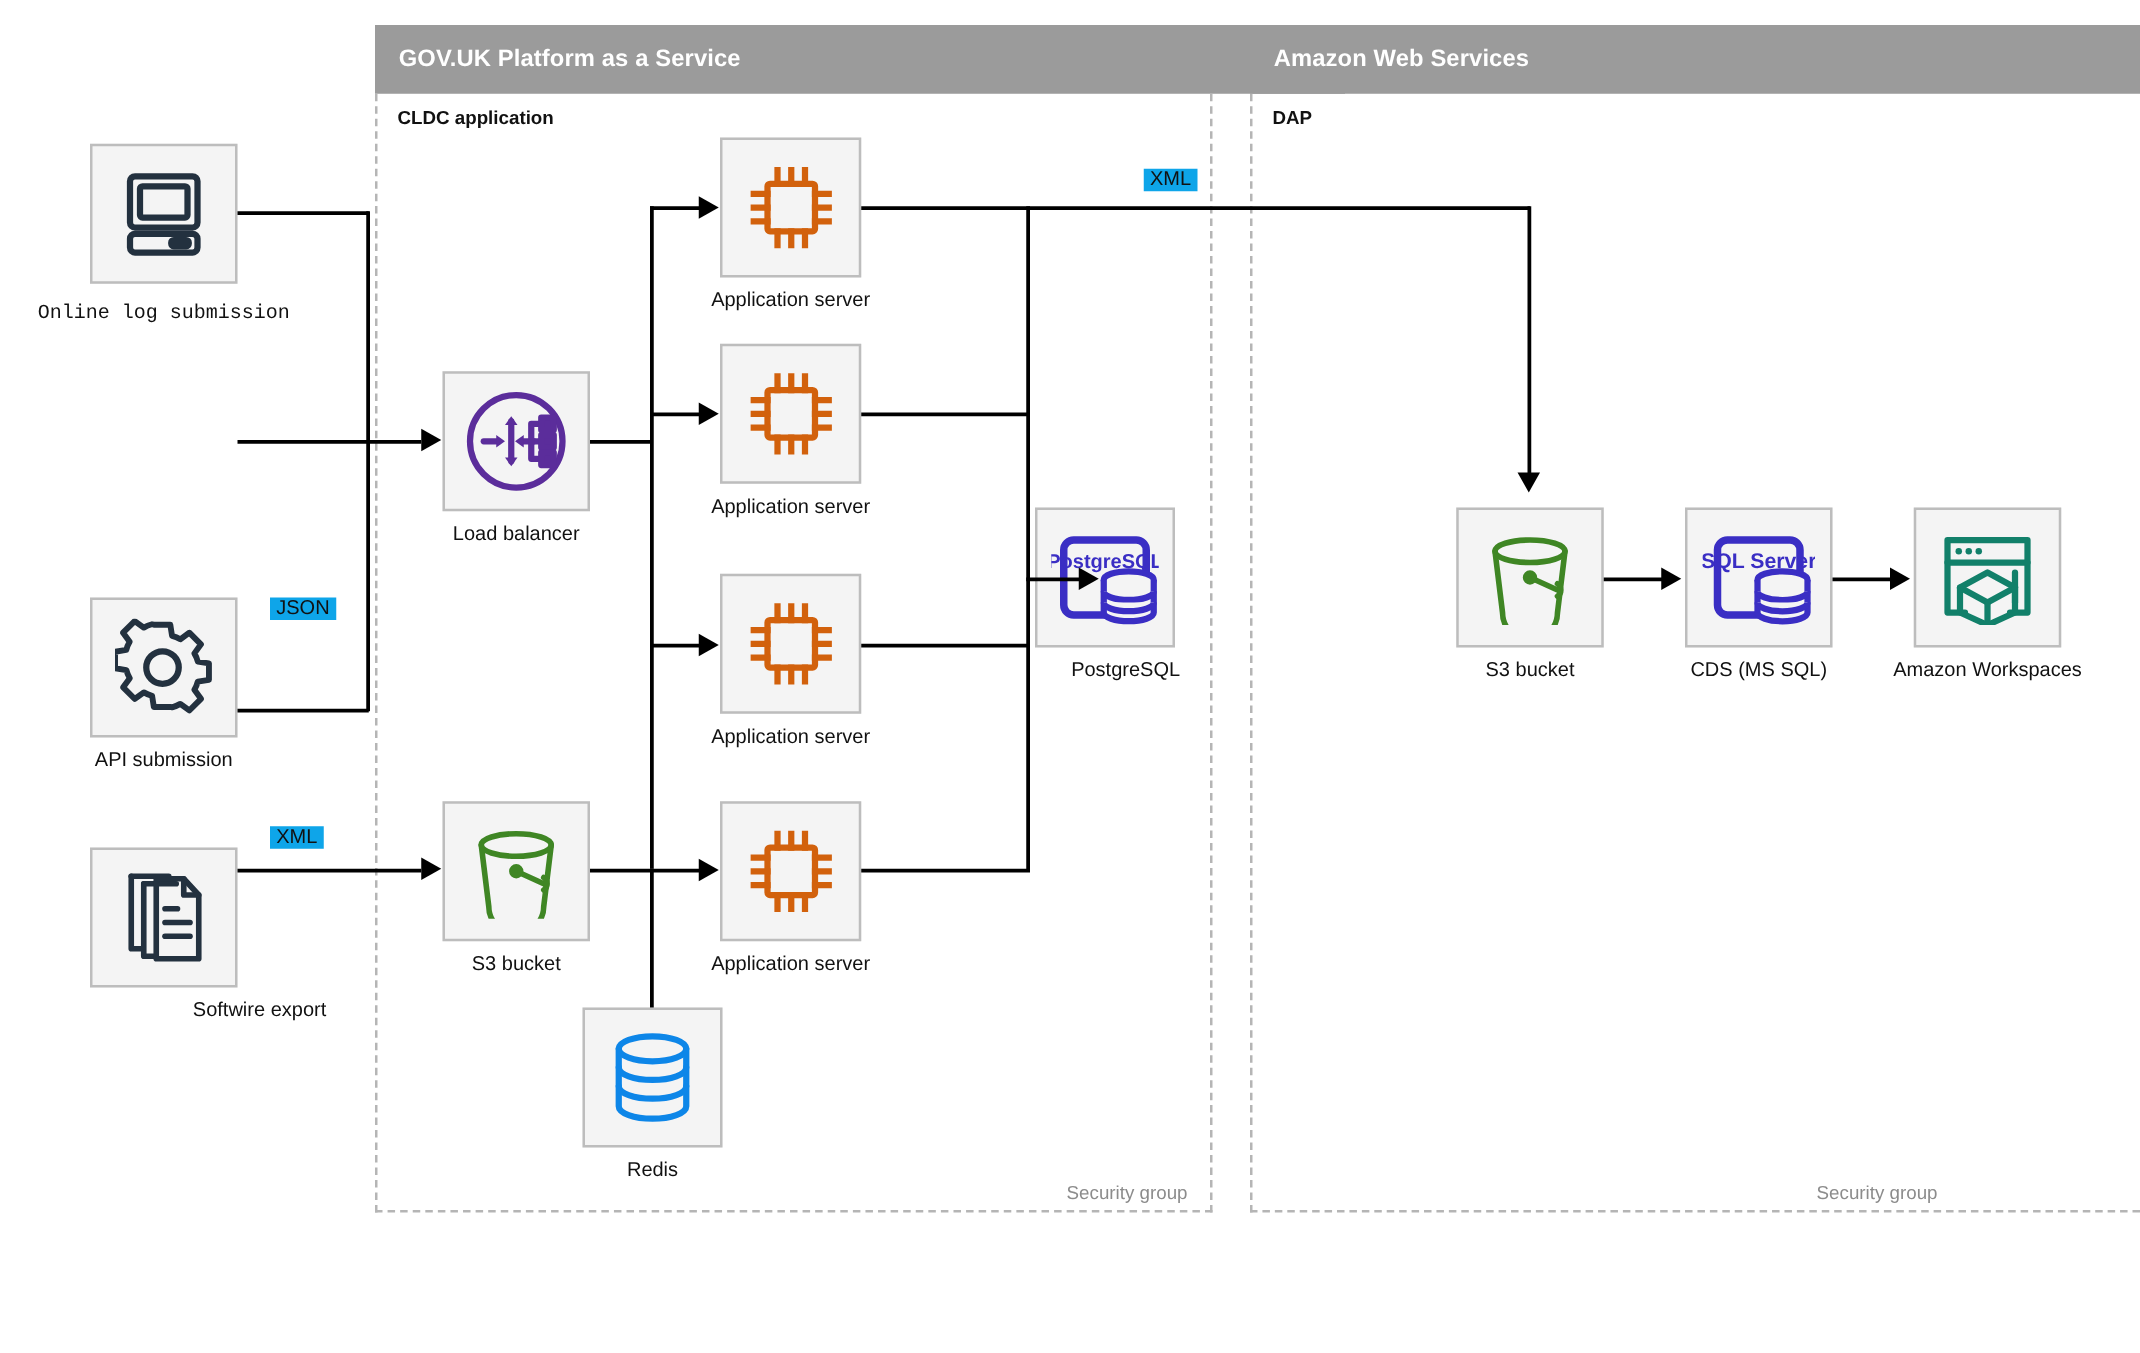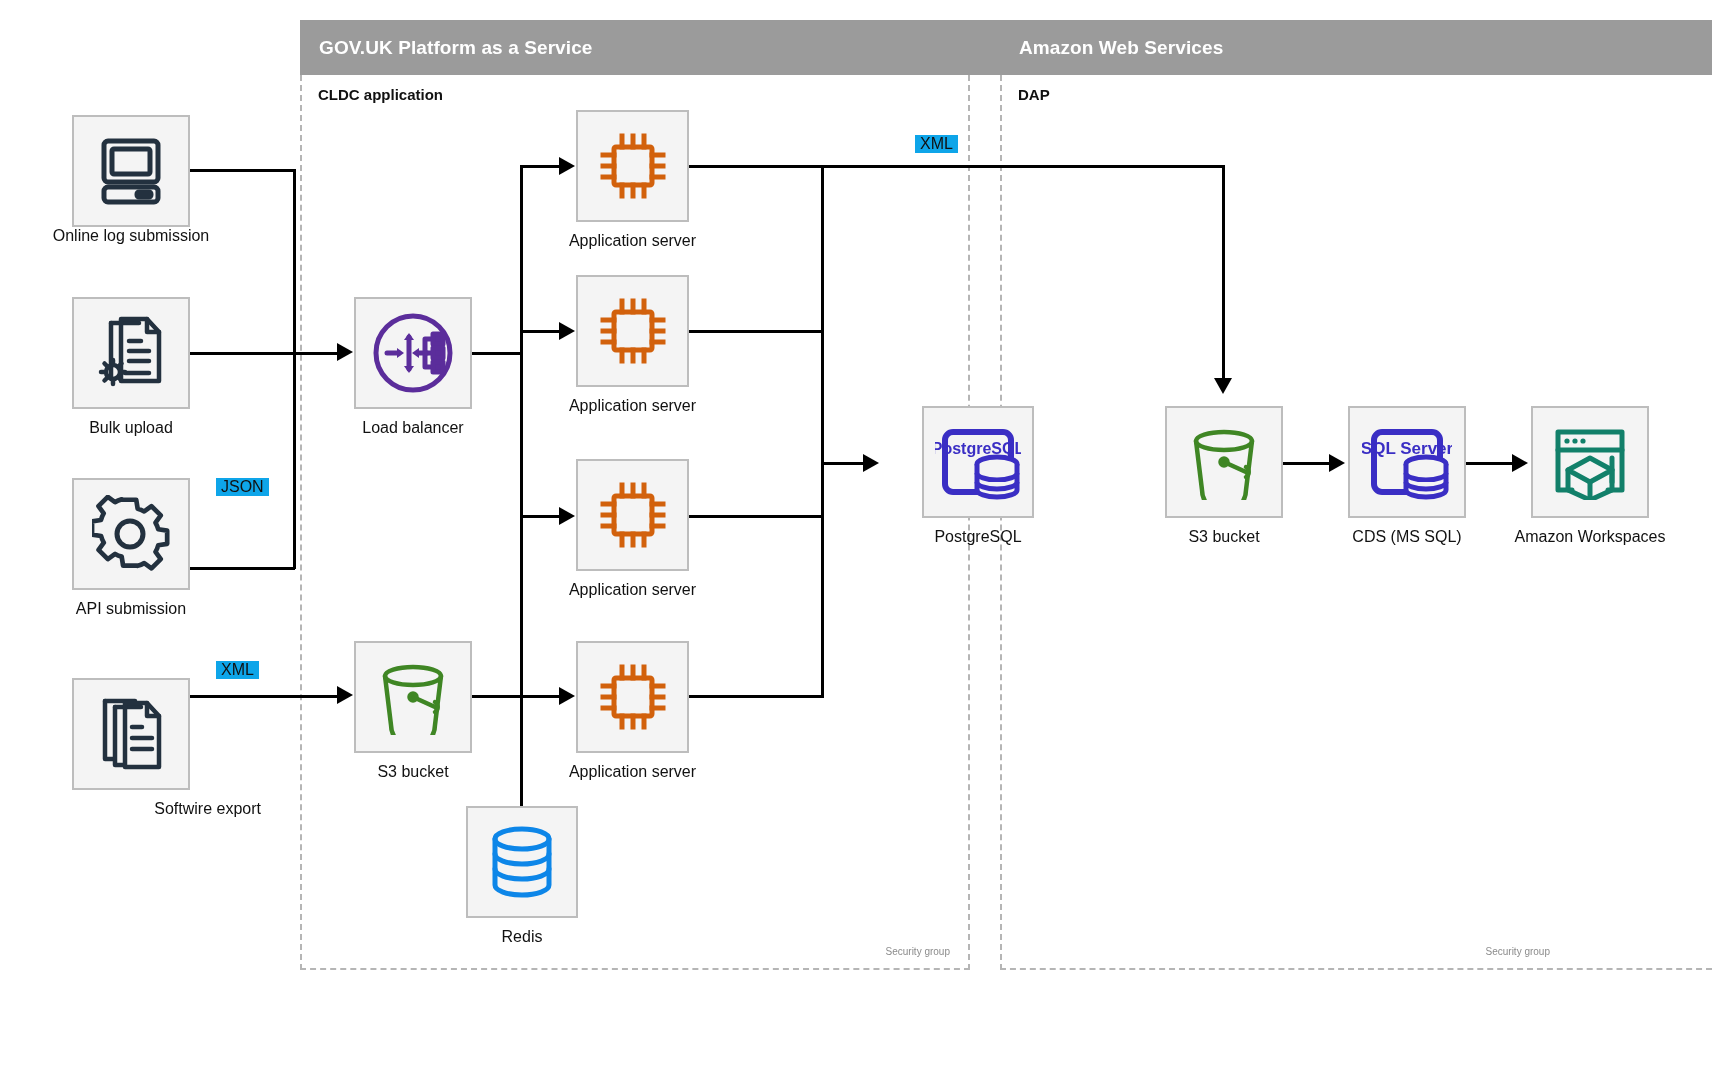--- a/index.html
+++ b/index.html
@@ -16,21 +16,21 @@
     font-weight:bold;font-size:19px;letter-spacing:.1px;
     display:flex;align-items:center;padding-left:19px;box-sizing:border-box;
   }
   .dashed-box{
     position:absolute;border:2px dashed #b5b5b5;box-sizing:border-box;background:transparent;
   }
   .group-sublabel{
     position:absolute;font-weight:bold;font-size:15px;color:#111111;
   }
   .sec-label{
-    position:absolute;font-size:10px;color:#8c8c8c;text-align:right;
+    position:absolute;font-size:15px;color:#8c8c8c;text-align:right;
   }
 
   
   .node{position:absolute;}
   .node .box{
     position:absolute;left:0;top:0;background:#f4f4f4;border:2px solid #bdbdbd;
     box-sizing:border-box;display:flex;align-items:center;justify-content:center;
   }
   .node .caption{
     position:absolute;width:260px;left:50%;transform:translateX(-50%);
@@ -78,44 +78,23 @@
     <div class="box" style="width:118px;height:112px;">
       <span>
         <svg width="76" height="72" viewBox="0 0 76 72" fill="none" stroke="#23313f" stroke-width="5" stroke-linejoin="round" stroke-linecap="round">
           <rect x="11" y="6" width="54" height="41" rx="4"></rect>
           <rect x="19" y="14" width="38" height="25" rx="2"></rect>
           <rect x="11" y="52" width="54" height="15" rx="4"></rect>
           <rect x="44" y="57" width="14" height="5" rx="2" fill="#23313f"></rect>
         </svg>
       </span>
     </div>
-    <div class="caption" style="top:112px;">Online log submission</div>
-  </div>
-
-  <div class="node" style="left:72px;top:297px;width:118px;height:112px;">
-    <div class="box" style="width:118px;height:112px;">
-      <span>
-        <svg width="72" height="76" viewBox="0 0 72 76" fill="none" stroke="#23313f" stroke-width="4.5" stroke-linejoin="round" stroke-linecap="round">
-          <path d="M16 8 L16 62"></path>
-          <path d="M16 8 L44 8"></path>
-          <path d="M26 4 L52 4 L64 17 L64 66 L26 66 Z"></path>
-          <path d="M52 4 L52 17 L64 17"></path>
-          <path d="M34 26 L46 26"></path>
-          <path d="M34 36 L54 36"></path>
-          <path d="M34 46 L54 46"></path>
-          <path d="M30 58 L54 58"></path>
-          <circle cx="18" cy="57" r="7"></circle>
-          <path d="M18 45 L18 49 M18 65 L18 69 M6 57 L10 57 M26 57 L30 57
-                   M9.5 48.5 L12.5 51.5 M23.5 62.5 L26.5 65.5
-                   M26.5 48.5 L23.5 51.5 M12.5 62.5 L9.5 65.5"></path>
-        </svg>
-      </span>
-    </div>
-    <div class="caption" style="top:122px;">Bulk upload</div>
-  </div>
+    <div class="caption" style="top:126px;font-family:Liberation Mono, monospace;">Online log submission</div>
+  </div>
+
 
   <div class="node" style="left:72px;top:478px;width:118px;height:112px;">
     <div class="box" style="width:118px;height:112px;">
       <span>
         <svg width="78" height="78" viewBox="0 0 78 78" fill="none" stroke="#23313f" stroke-width="5" stroke-linejoin="round" stroke-linecap="round">
           <path d="M32 4 h14 l1.5 9.5 a26 26 0 0 1 7 2.9 l7.7-5.6 l9.9 9.9 l-5.6 7.7
                    a26 26 0 0 1 2.9 7 l9.5 1.5 v14 l-9.5 1.5 a26 26 0 0 1 -2.9 7
                    l5.6 7.7 l-9.9 9.9 l-7.7-5.6 a26 26 0 0 1 -7 2.9 L46 74 H32
                    l-1.5-9.5 a26 26 0 0 1 -7-2.9 l-7.7 5.6 l-9.9-9.9 l5.6-7.7
                    a26 26 0 0 1 -2.9-7 L-1 41 V27 l9.5-1.5 a26 26 0 0 1 2.9-7
@@ -251,21 +230,21 @@
           <path d="M27 19 V8 M38 19 V8 M49 19 V8
                    M27 57 V68 M38 57 V68 M49 57 V68
                    M19 27 H8 M19 38 H8 M19 49 H8
                    M57 27 H68 M57 38 H68 M57 49 H68"></path>
         </svg>
       </span>
     </div>
     <div class="caption" style="top:122px;">Application server</div>
   </div>
 
-  <div class="node" style="left:922px;top:406px;width:112px;height:105px;">
+  <div class="node" style="left:828px;top:406px;width:112px;height:105px;padding-left:33px;">
     <div class="box" style="width:112px;height:112px;">
       <span>
         <svg width="86" height="76" viewBox="0 0 86 76" fill="none">
           <path d="M18 8 H68 a8 8 0 0 1 8 8 V60 a8 8 0 0 1 -8 8 H18 a8 8 0 0 1 -8 -8
                    V16 a8 8 0 0 1 8 -8 Z" stroke="#3a2ec4" stroke-width="6"></path>
           <text x="43" y="30" font-family="'Liberation Sans',sans-serif" font-size="16" font-weight="bold" fill="#3a2ec4" text-anchor="middle">PostgreSQL</text>
           <g stroke="#3a2ec4" stroke-width="5" fill="#f4f4f4" stroke-linejoin="round">
             <ellipse cx="62" cy="40" rx="20" ry="7"></ellipse>
             <path d="M42 40 V66 a20 7 0 0 0 40 0 V40"></path>
             <path d="M42 49 a20 7 0 0 0 40 0"></path>

